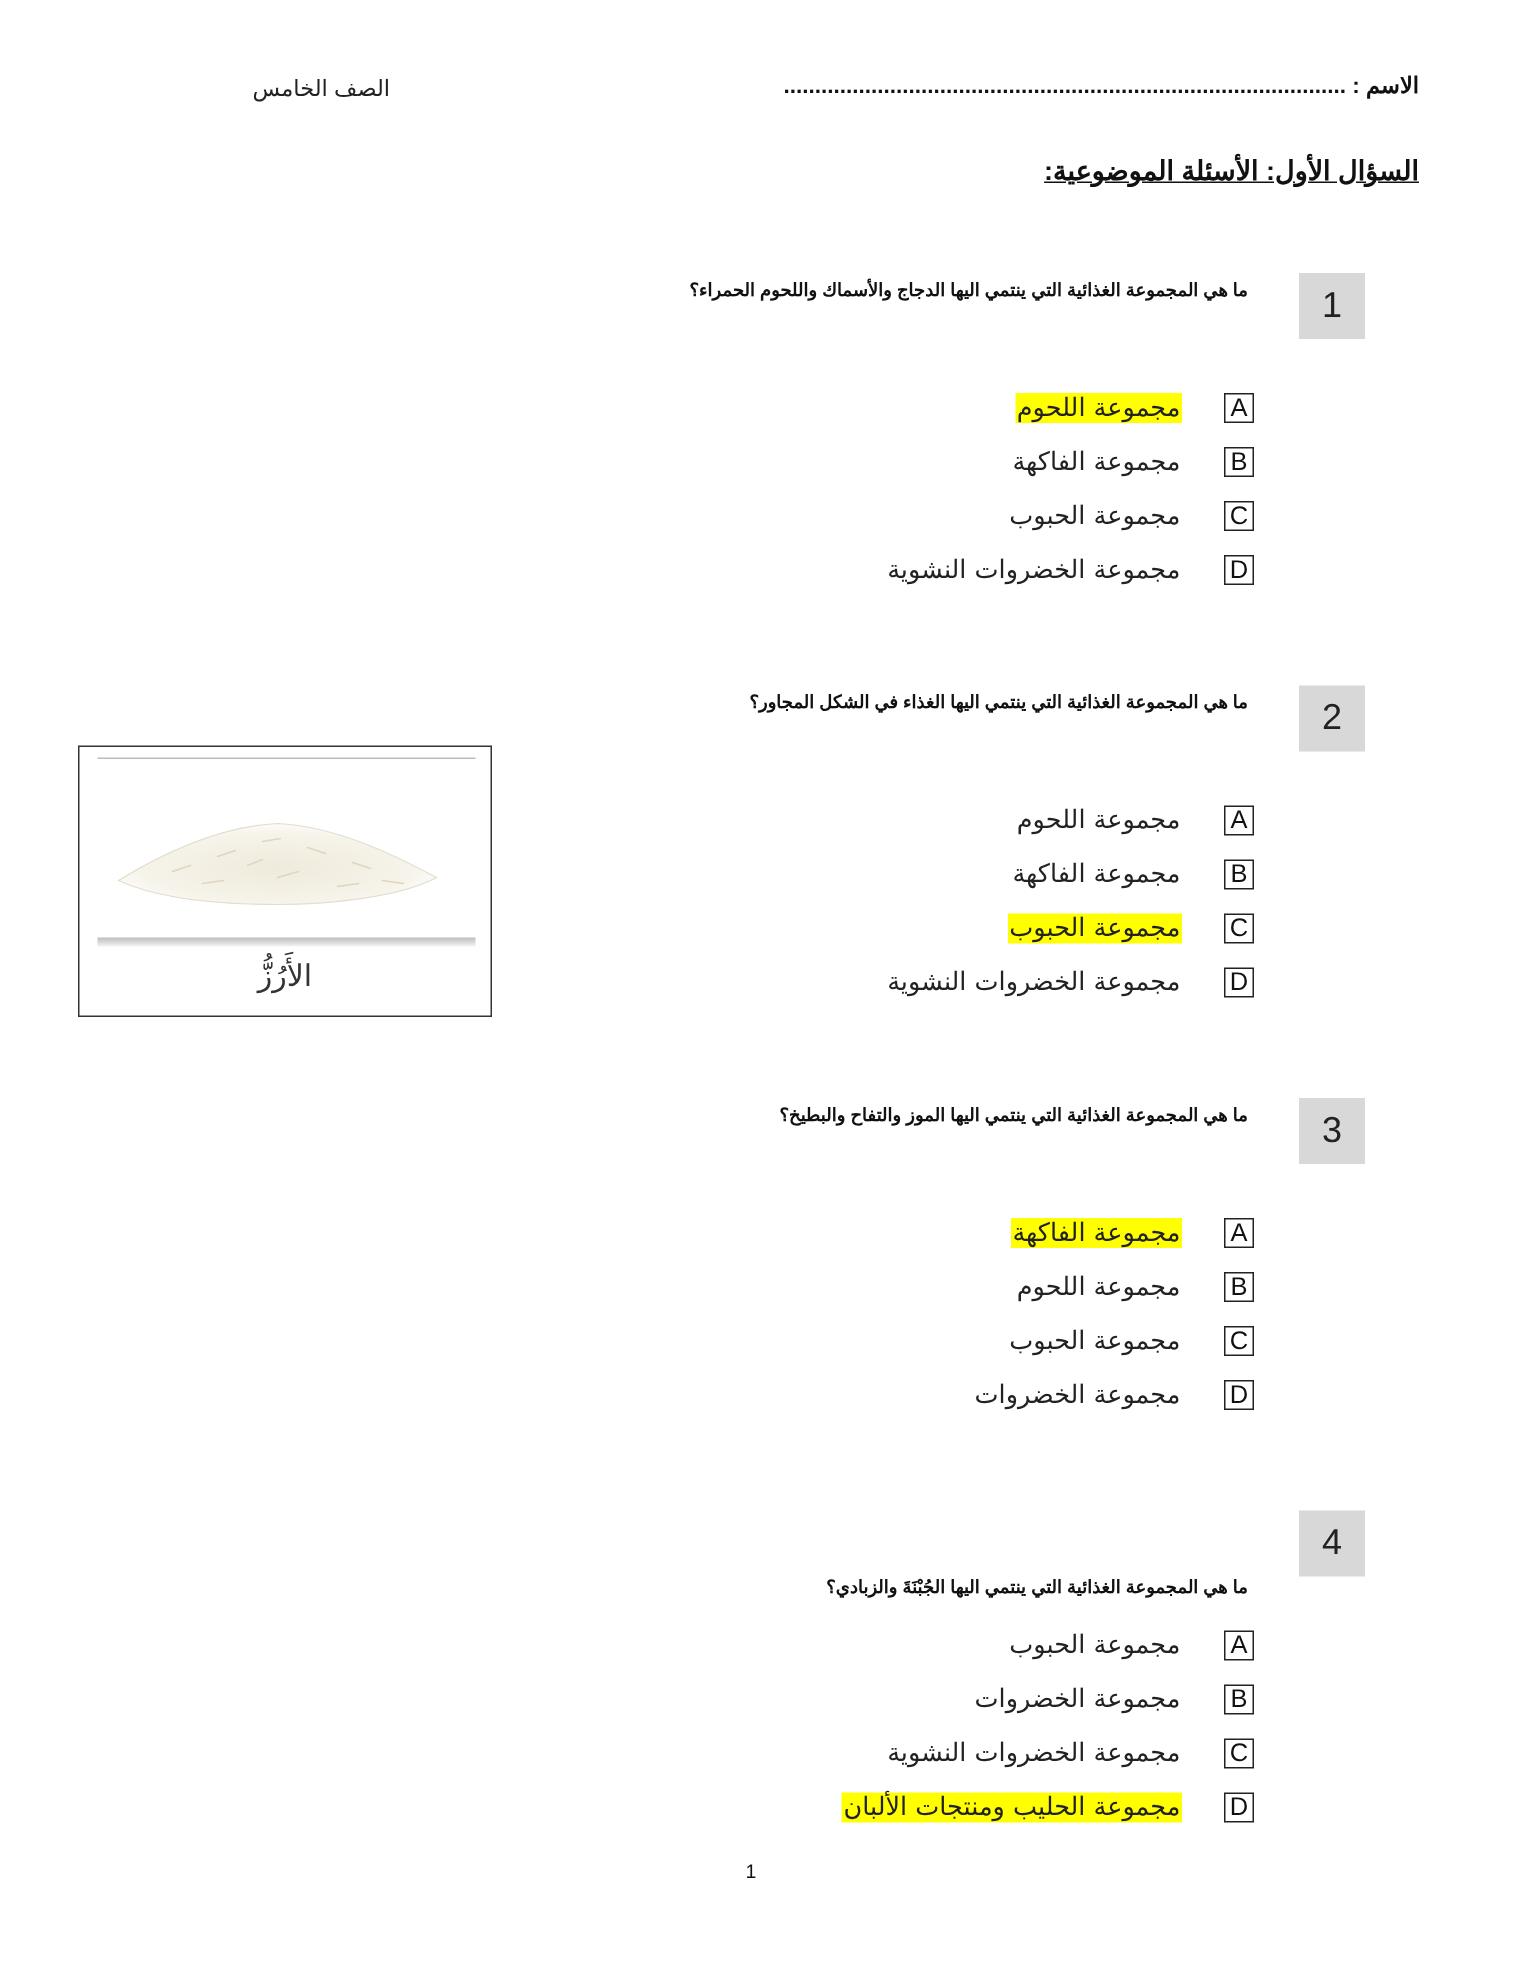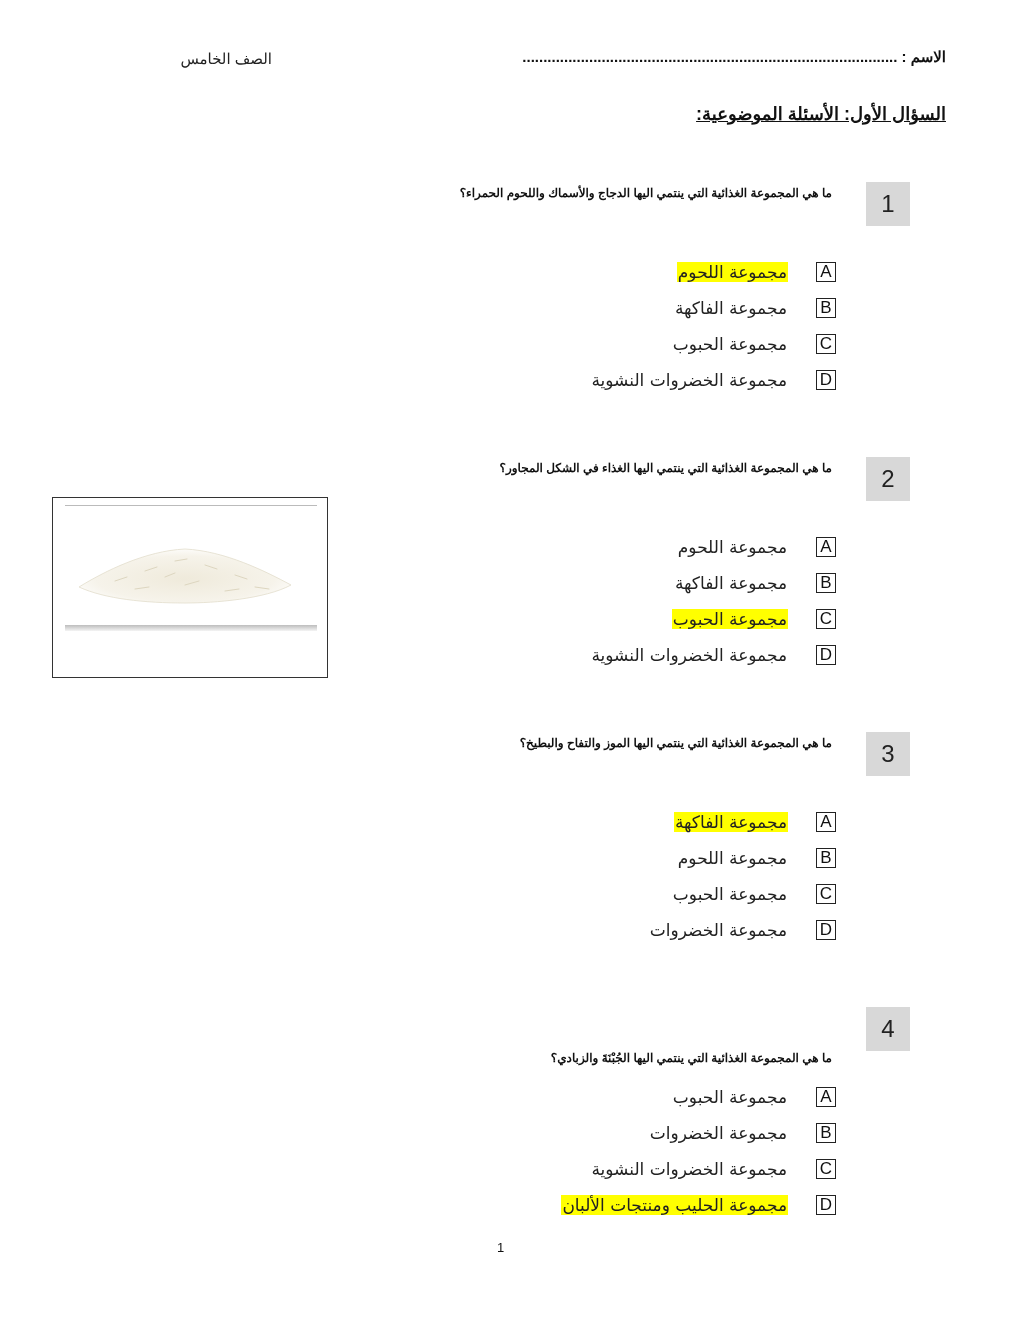--- a/index.html
+++ b/index.html
@@ -1,19 +1,19 @@
 <!DOCTYPE html>
 <html><head>
   <meta charset="utf-8">
   <style>
     html, body { margin: 0; padding: 0; background: #ffffff; }
     body { width: 1020px; height: 1320px; position: relative; overflow: hidden;
            font-family: "DejaVu Sans", "Liberation Sans", sans-serif; color: #111; }
     .abs { position: absolute; }
-    .watermark-wrap { left: 40px; top: 44px; width: 240px; height: 36px; }
+    .watermark-wrap { left: 28px; top: 44px; width: 240px; height: 36px; }
     .watermark-under { position: absolute; right: 8px; top: 6px; font-size: 15px; color: #222;
                        font-family: "Liberation Sans", sans-serif; direction: rtl; white-space: nowrap; }
     .watermark { position: absolute; right: 0; top: 0; font-size: 24px; color: #1c1cf0;
                  font-family: "DejaVu Sans", sans-serif; direction: rtl; white-space: nowrap; }
     .name-line { right: 74px; top: 48px; direction: rtl; font-size: 15px; font-weight: bold;
                  font-family: "Liberation Sans", sans-serif; white-space: nowrap; }
     .name-dots { letter-spacing: 0px; }
     .section-title { right: 74px; top: 103px; direction: rtl; font-size: 18px; font-weight: bold;
                      text-decoration: underline; font-family: "Liberation Sans", sans-serif; white-space: nowrap; }
     .qnum { width: 44px; height: 44px; background: #d8d8d8; font-size: 24px; color: #222;
@@ -97,20 +97,21 @@
         <line x1="130" y1="24" x2="142" y2="28"></line>
       <line x1="160" y1="34" x2="172" y2="38"></line>
         <line x1="60" y1="48" x2="74" y2="46"></line>
       <line x1="110" y1="44" x2="124" y2="40"></line>
         <line x1="150" y1="50" x2="164" y2="48"></line>
       <line x1="90" y1="36" x2="100" y2="32"></line>
         <line x1="180" y1="46" x2="194" y2="48"></line>
     </g>
   </svg>
   <div class="rice-shelf"></div>
+  <div class="rice-label">الأَرُزُّ</div>
 </div>
 
 <div class="abs options" style="top:532px;">
   <div class="opt-row">
     <span class="opt-letter">A</span>
     <span class="opt-text">مجموعة اللحوم</span>
   </div>
   <div class="opt-row" style="margin-top:6px;">
     <span class="opt-letter">B</span>
     <span class="opt-text">مجموعة الفاكهة</span>

